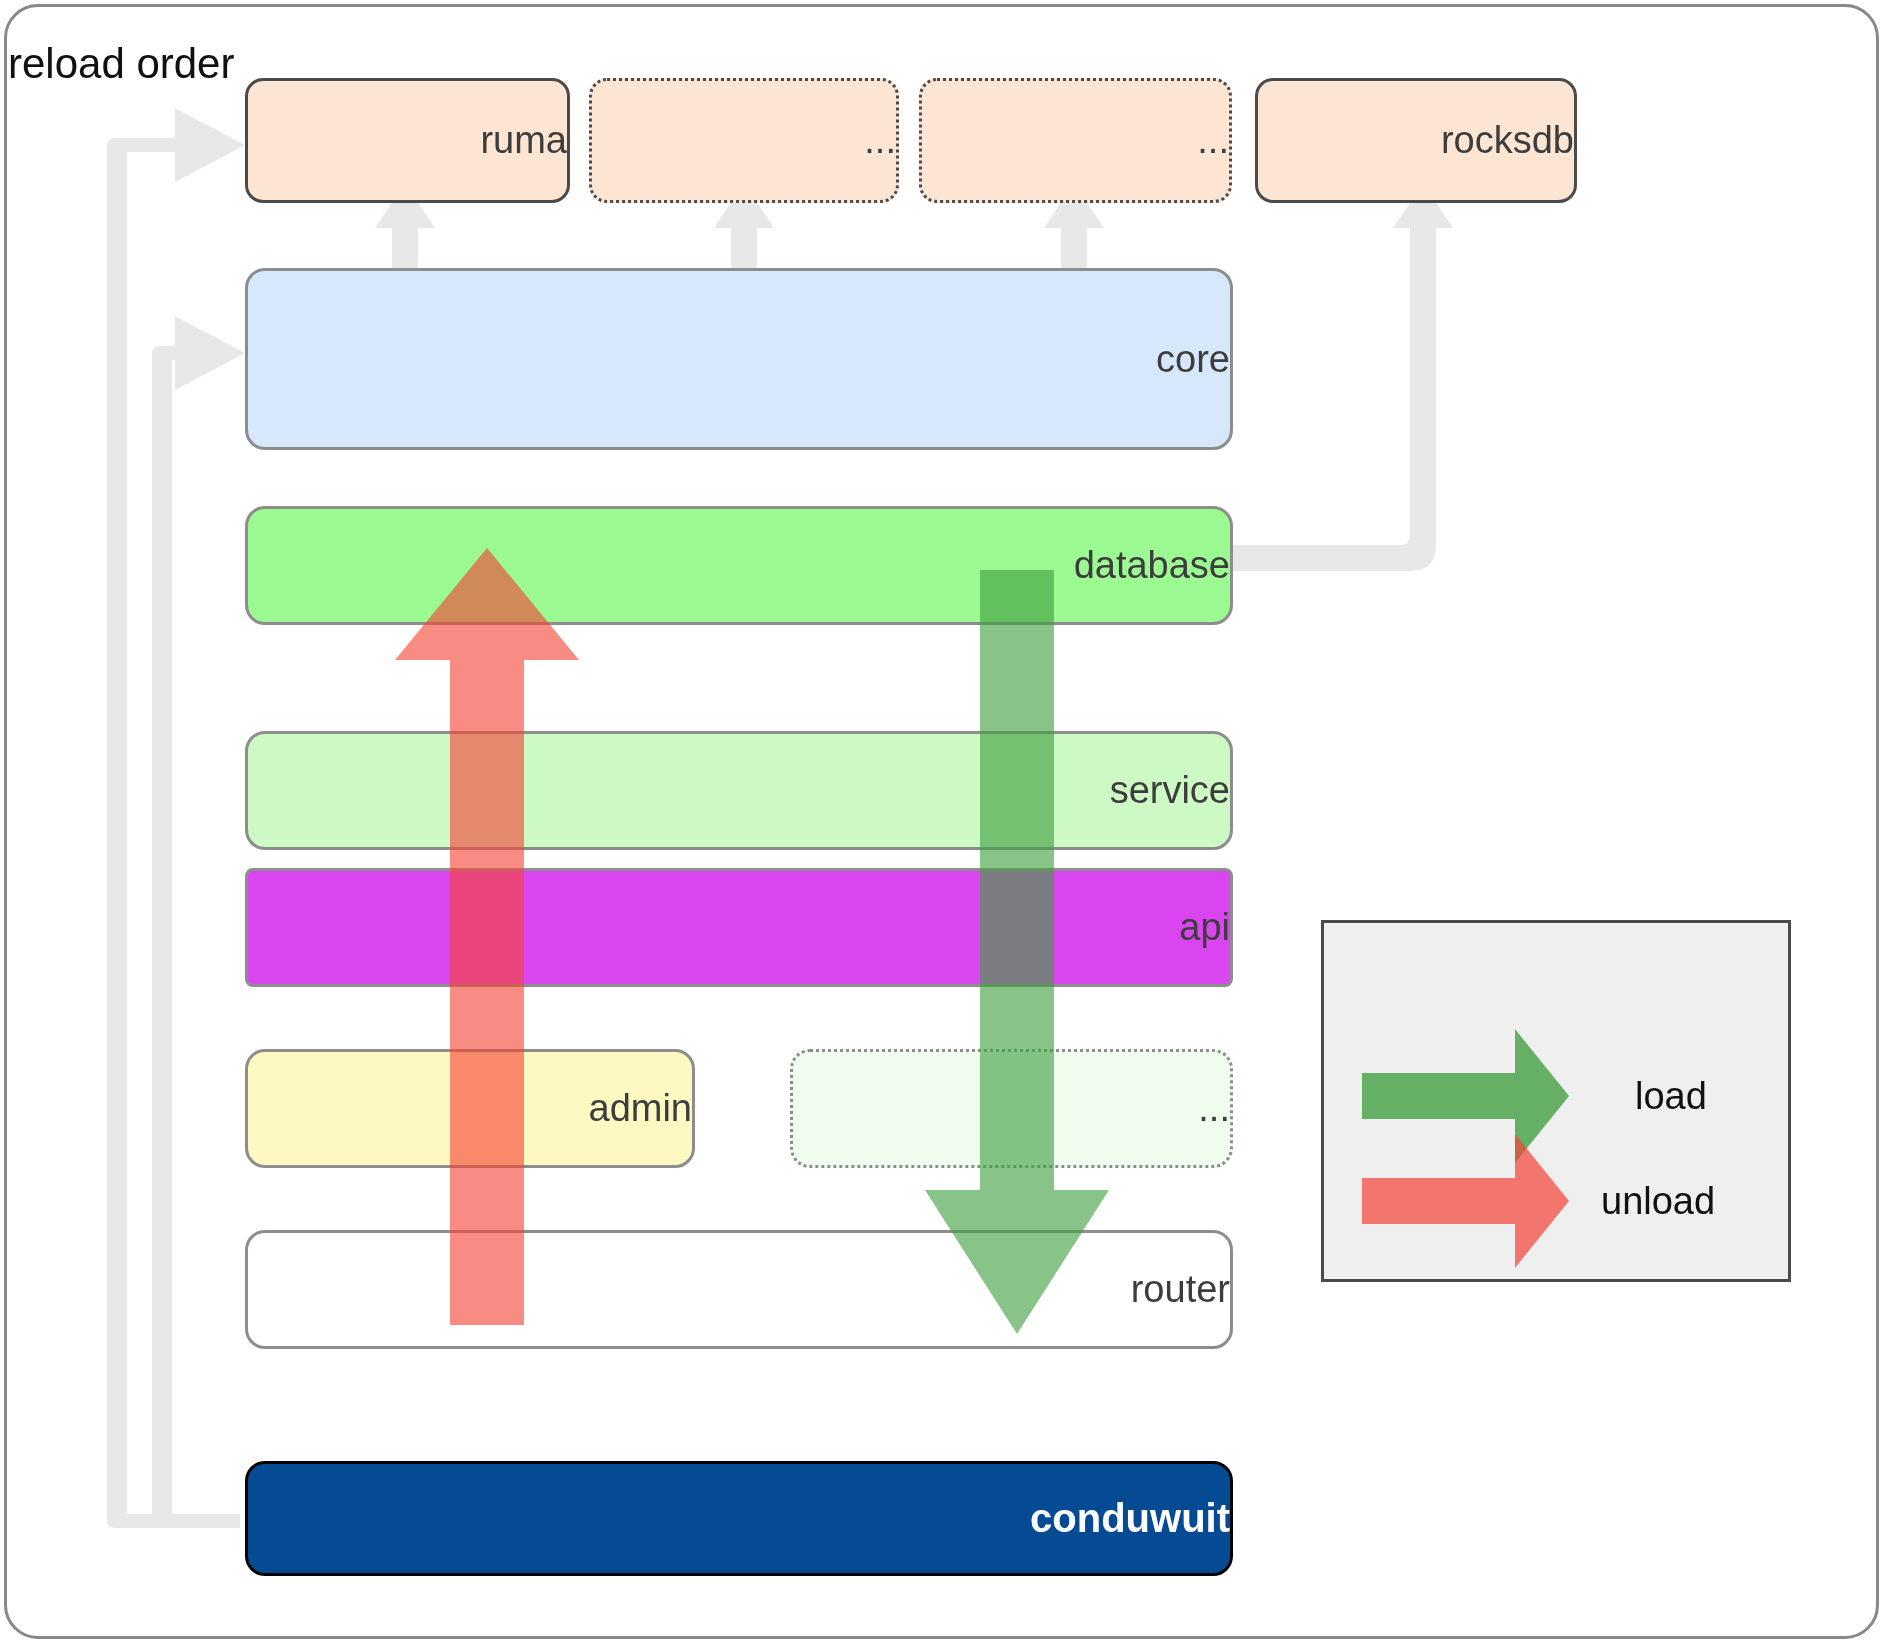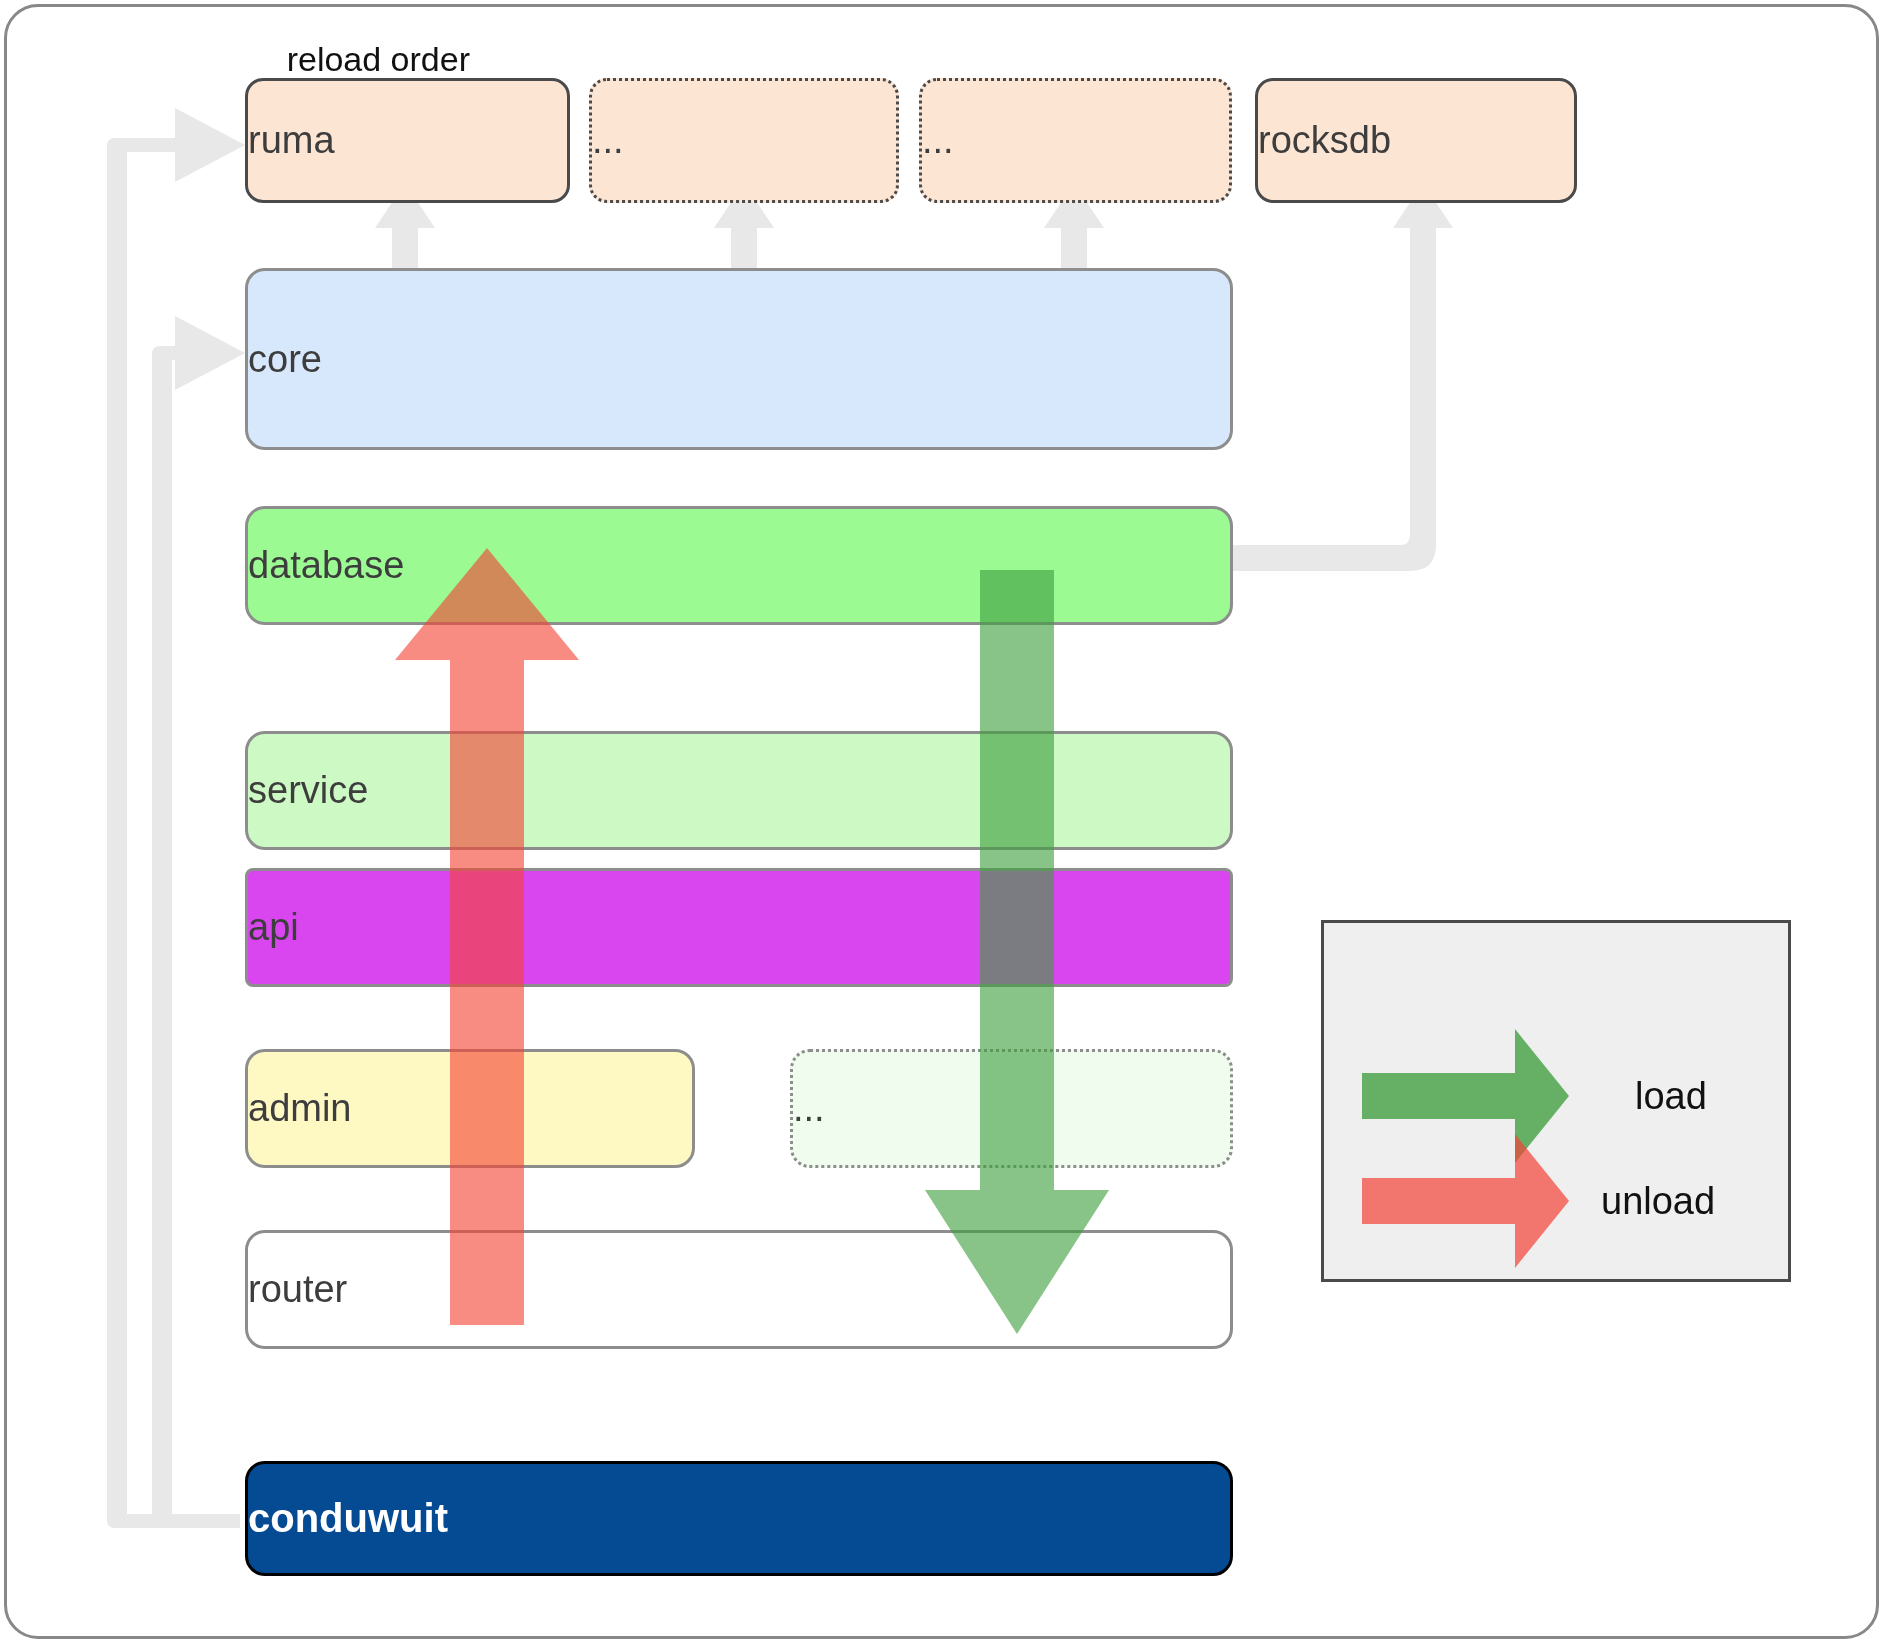--- a/index.html
+++ b/index.html
@@ -35,21 +35,21 @@
     top: 0;
     width: 1883px;
     height: 1643px;
     overflow: visible;
   }
   .node {
     position: absolute;
     box-sizing: border-box;
     display: flex;
     align-items: center;
-    justify-content: flex-start;
+    justify-content: flex-end;
     border-radius: 16px;
     color: #3d3d3d;
     font-size: 38px;
     font-family: "Liberation Sans", sans-serif;
   }
   .node.dep {
     background: #fde5d4;
     border: 3px solid #4a4a4a;
     border-radius: 18px;
   }
@@ -105,25 +105,25 @@
     left: 1321px;
     top: 920px;
     width: 470px;
     height: 362px;
     background: #efefef;
     border: 3px solid #4a4a4a;
     box-sizing: border-box;
   }
   .legend-title {
     position: absolute;
-    left: 0;
+    left: 8px;
     top: 40px;
     width: 470px;
-    text-align: right;
-    font-size: 34px;
+    text-align: left;
+    font-size: 42px;
     color: #111111;
     font-family: "Liberation Sans", sans-serif;
   }
   .legend-label {
     position: absolute;
     font-size: 38px;
     color: #111111;
     font-family: "Liberation Sans", sans-serif;
   }
   #legend-label-load { left: 1600px; top: 875px; }

